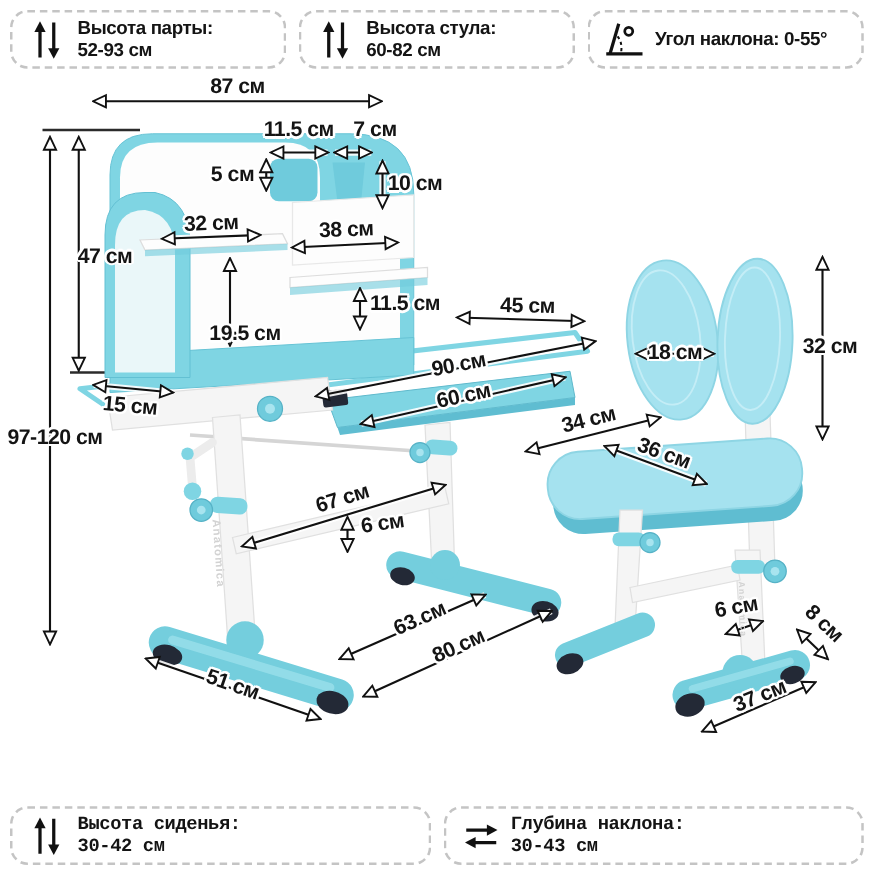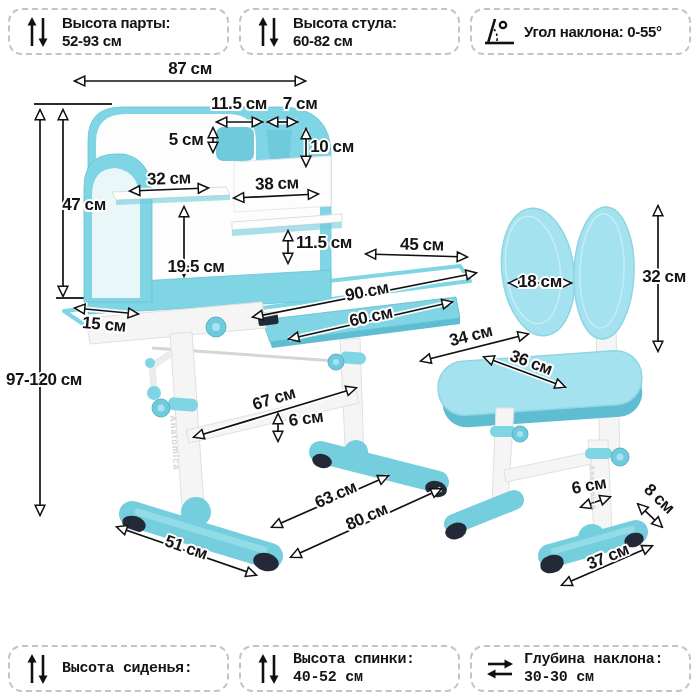--- a/index.html
+++ b/index.html
@@ -299,21 +299,21 @@
         </g>
       </g>
   </svg>
 
   <div class="brand-label" style="left:178px;top:415px;transform:rotate(86deg);transform-origin:0 0;">Anatomica</div>
   <div class="brand-label" style="left:596px;top:465px;transform:rotate(88deg);transform-origin:0 0;font-size:7px;">Anatomica</div>
 
   <div id="labels-layer">
       <div class="dim" style="left: 190px; top: 69px; transform: translate(-50%, -50%) rotate(0deg);">87 см</div>
       <div class="dim" style="left: 60px; top: 205px; transform: translate(-50%, -50%) rotate(0deg); margin-left: 24px;">47 см</div>
-      <div class="dim" style="left: 44px; top: 380px; transform: translate(-50%, -50%) rotate(0deg); text-align: right;">97-120 см</div>
+      <div class="dim" style="left: 44px; top: 350px; transform: translate(-50%, -50%) rotate(0deg); text-align: right;">97-120 см</div>
       <div class="dim" style="left: 239px; top: 104px; transform: translate(-50%, -50%) rotate(0deg);">11.5 см</div>
       <div class="dim" style="left: 300px; top: 104px; transform: translate(-50%, -50%) rotate(0deg);">7 см</div>
       <div class="dim" style="left: 186px; top: 140px; transform: translate(-50%, -50%) rotate(0deg);">5 см</div>
       <div class="dim" style="left: 332px; top: 147px; transform: translate(-50%, -50%) rotate(0deg);">10 см</div>
       <div class="dim" style="left: 169px; top: 179px; transform: translate(-50%, -50%) rotate(-2deg);">32 см</div>
       <div class="dim" style="left: 277px; top: 184px; transform: translate(-50%, -50%) rotate(-2deg);">38 см</div>
       <div class="dim" style="left: 196px; top: 241px; transform: translate(-50%, -50%) rotate(0deg); margin-top: 26px;">19.5 см</div>
       <div class="dim" style="left: 324px; top: 243px; transform: translate(-50%, -50%) rotate(0deg);">11.5 см</div>
       <div class="dim" style="left: 422px; top: 245px; transform: translate(-50%, -50%) rotate(1deg);">45 см</div>
       <div class="dim" style="left: 367px; top: 292px; transform: translate(-50%, -50%) rotate(-11deg);">90 см</div>
@@ -338,44 +338,31 @@
       <span class="b-icon">
         <svg width="26" height="34" viewBox="0 0 26 34">
           <path d="M7,31 L7,9" stroke="#111" stroke-width="2.6"></path>
             <path d="M7,2 L2.5,10.5 L11.5,10.5 Z" fill="#111"></path>
           <path d="M18,3 L18,25" stroke="#111" stroke-width="2.6"></path>
             <path d="M18,32 L13.5,23.5 L22.5,23.5 Z" fill="#111"></path>
         </svg>
       </span>
       <span class="b-text">
         <span class="b-label">Высота сиденья:</span>
-      </span>
-    </div>
-    <div class="badge">
-      <span class="b-icon">
-        <svg width="26" height="34" viewBox="0 0 26 34">
-          <path d="M7,31 L7,9" stroke="#111" stroke-width="2.6"></path>
-            <path d="M7,2 L2.5,10.5 L11.5,10.5 Z" fill="#111"></path>
-          <path d="M18,3 L18,25" stroke="#111" stroke-width="2.6"></path>
-            <path d="M18,32 L13.5,23.5 L22.5,23.5 Z" fill="#111"></path>
-        </svg>
-      </span>
-      <span class="b-text">
-        <span class="b-label">Высота спинки:</span>
-        <span class="b-value">40-52 см</span>
+        <span class="b-value">30-42 см</span>
       </span>
     </div>
     <div class="badge">
       <span class="b-icon">
         <svg width="30" height="26" viewBox="0 0 30 26">
           <path d="M3,8 L22,8" stroke="#111" stroke-width="2.6"></path>
             <path d="M28,8 L19.5,3.5 L19.5,12.5 Z" fill="#111"></path>
           <path d="M27,18 L8,18" stroke="#111" stroke-width="2.6"></path>
             <path d="M2,18 L10.5,13.5 L10.5,22.5 Z" fill="#111"></path>
         </svg>
       </span>
       <span class="b-text">
         <span class="b-label">Глубина наклона:</span>
-        <span class="b-value">30-30 см</span>
+        <span class="b-value">30-43 см</span>
       </span>
     </div>
   </div>
 </div>
 
 </body></html>

